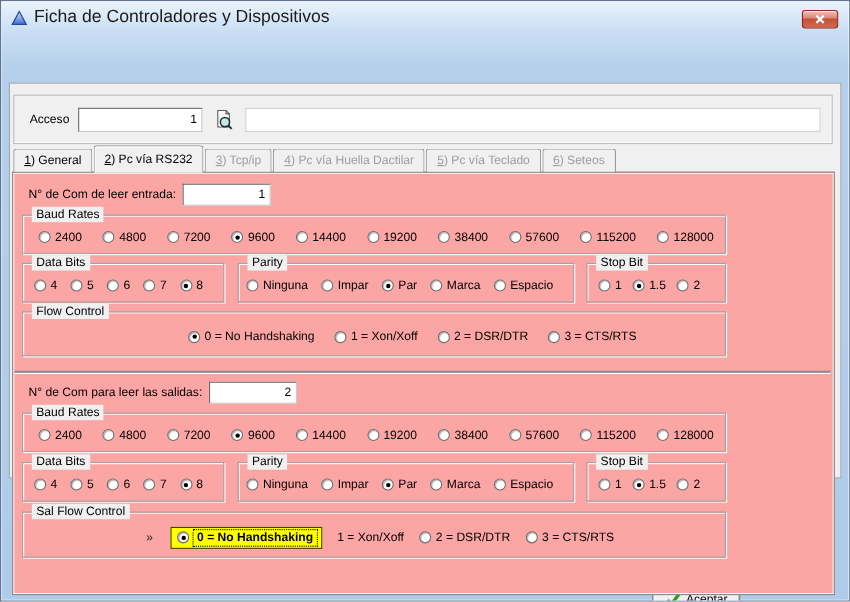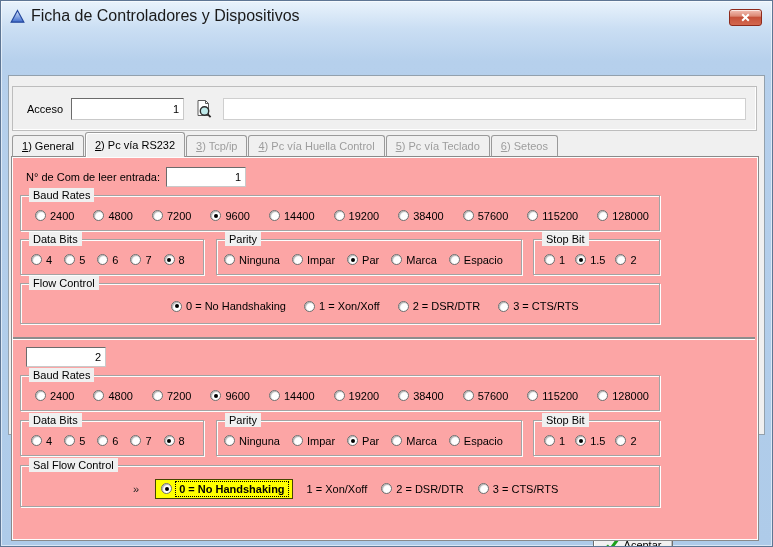--- a/index.html
+++ b/index.html
@@ -158,21 +158,21 @@
           </svg>
         </span>
       </button>
       <input class="tfield access-desc" value="" style="">
     </div>
 
     <div class="tabs">
       <div class="tab"><span class="accel">1</span><span>) General</span></div>
       <div class="tab active"><span class="accel">2</span><span>) Pc vía RS232</span></div>
       <div class="tab disabled"><span class="accel">3</span><span>) Tcp/ip</span></div>
-      <div class="tab disabled"><span class="accel">4</span><span>) Pc vía Huella Control</span></div>
+      <div class="tab disabled"><span class="accel">4</span><span>) Pc vía Huella Dactilar</span></div>
       <div class="tab disabled"><span class="accel">5</span><span>) Pc vía Teclado</span></div>
       <div class="tab disabled"><span class="accel">6</span><span>) Seteos</span></div>
     </div>
 
     <div class="tabpage">
 
       <div class="com-row" style="top:10px;">
         <span>N° de Com de leer entrada:</span>
         <input class="tfield num" value="1" style="">
       </div>
@@ -309,20 +309,21 @@
             <span class="radio-item">
               <span class="radio"></span>
               <span class="radio-label">3 = CTS/RTS</span>
             </span>
           </div>
       </div>
 
       <div class="divider"></div>
 
       <div class="com-row" style="top:190px;">
+        <span>N° de Com para leer las salidas:</span>
         <input class="tfield num" value="2" style="">
       </div>
 
       <div class="groupbox gb-baud" style="left:8px; top:218px; width:640px; height:36px;">
         <span class="legend">Baud Rates</span>
         <div class="radio-row">
             <span class="radio-item">
               <span class="radio"></span>
               <span class="radio-label">2400</span>
             </span>

